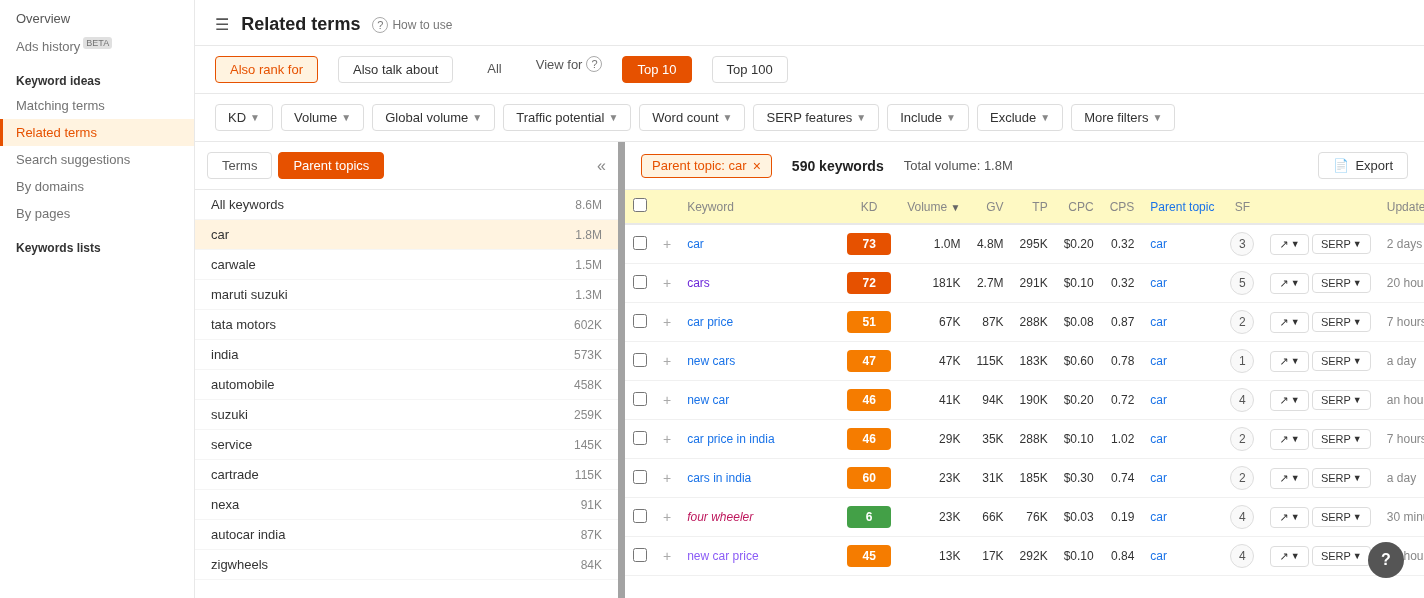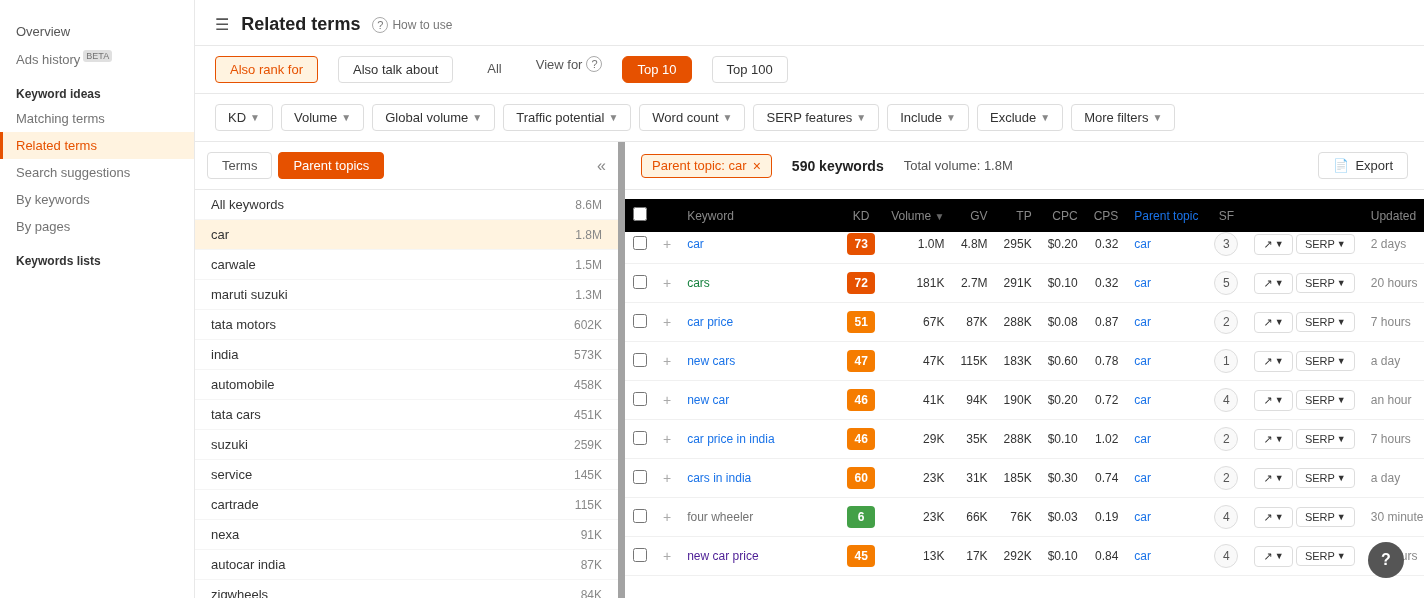--- a/index.html
+++ b/index.html
@@ -1,19 +1,19 @@
 <!DOCTYPE html>
 <html><head>
   <meta charset="utf-8">
   <style>
     * { box-sizing: border-box; margin: 0; padding: 0; }
     body { font-family: -apple-system, BlinkMacSystemFont, 'Segoe UI', sans-serif; font-size: 13px; color: #333; background: #fff; display: flex; height: 598px; overflow: hidden; }
 
     
-    .sidebar { width: 195px; min-width: 195px; border-right: 1px solid #e8e8e8; padding: 18px 0; display: flex; flex-direction: column; overflow-y: auto; }
+    .sidebar { width: 195px; min-width: 195px; border-right: 1px solid #e8e8e8; padding: 5px 0; display: flex; flex-direction: column; overflow-y: auto; }
     .sidebar-item { padding: 6px 16px; cursor: pointer; color: #737373; font-size: 13px; }
     .sidebar-item.active { background: #fff3e0; color: #e65100; font-weight: 500; border-left: 3px solid #e65100; padding-left: 13px; }
     .sidebar-section { padding: 8px 16px 4px; font-size: 12px; font-weight: 700; color: #333; margin-top: 6px; }
     .sidebar-item-overview { padding: 6px 16px; color: #555; }
     .sidebar-beta { font-size: 9px; background: #e0e0e0; border-radius: 3px; padding: 1px 3px; margin-left: 3px; vertical-align: super; }
 
     
     .main { flex: 1; display: flex; flex-direction: column; overflow: hidden; }
 
     
@@ -22,21 +22,21 @@
     .header-title { font-size: 18px; font-weight: 700; color: #222; }
     .header-help { display: flex; align-items: center; gap: 4px; color: #777; font-size: 12px; cursor: pointer; }
     .help-circle { width: 16px; height: 16px; border-radius: 50%; border: 1px solid #aaa; display: inline-flex; align-items: center; justify-content: center; font-size: 11px; color: #777; }
 
     
     .filter-tabs { padding: 10px 20px; display: flex; align-items: flex-start; gap: 20px; border-bottom: 1px solid #e8e8e8; }
     .tab-btn { padding: 5px 14px; border-radius: 4px; border: 1px solid #ddd; background: #fff; cursor: pointer; font-size: 13px; color: #333; }
     .tab-btn.active { background: #fff3e0; border-color: #e65100; color: #e65100; }
     .tab-btn.plain { border: none; background: none; color: #555; }
     .view-for-label { font-size: 13px; color: #555; display: flex; align-items: center; gap: 4px; }
-    .tab-btn.view-active { background: #e65100; color: #fff; border-color: #e65100; border-radius: 6px; }
+    .tab-btn.view-active { background: #e65100; color: #fff; border-color: #e65100; }
 
     
     .filter-bar { padding: 10px 20px; display: flex; gap: 8px; flex-wrap: wrap; border-bottom: 1px solid #e8e8e8; }
     .filter-btn { padding: 5px 12px; border: 1px solid #ddd; border-radius: 4px; background: #fff; cursor: pointer; font-size: 13px; color: #333; display: flex; align-items: center; gap: 4px; }
     .filter-btn .arrow { font-size: 10px; color: #888; }
 
     
     .content-area { display: flex; flex: 1; overflow: hidden; }
 
     
@@ -57,32 +57,32 @@
     .right-header { display: flex; align-items: center; padding: 10px 16px; border-bottom: 1px solid #e8e8e8; gap: 20px; }
     .topic-tag { background: #fff3e0; border: 1px solid #e65100; border-radius: 4px; padding: 3px 10px; font-size: 13px; color: #e65100; display: flex; align-items: center; gap: 6px; cursor: pointer; }
     .topic-tag .close { cursor: pointer; font-size: 14px; color: #e65100; }
     .keywords-count { font-size: 14px; font-weight: 700; color: #222; }
     .total-volume { font-size: 13px; color: #555; }
     .export-btn { margin-left: auto; padding: 5px 14px; border: 1px solid #ddd; border-radius: 4px; background: #fff; cursor: pointer; font-size: 13px; color: #333; display: flex; align-items: center; gap: 6px; }
 
     
     .table-container { flex: 1; overflow-y: auto; }
     table { width: 100%; border-collapse: collapse; font-size: 12px; }
-    th { padding: 8px 8px; text-align: left; color: #888; font-weight: 500; border-bottom: 2px solid #e8e8e8; position: sticky; top: 9px; background: #000000; z-index: 1; white-space: nowrap; }
+    th { padding: 8px 8px; text-align: left; color: #888; font-weight: 500; border-bottom: 2px solid #e8e8e8; position: sticky; top: 0; background: #fef9c3; z-index: 1; white-space: nowrap; }
     td { padding: 7px 8px; border-bottom: 1px solid #f0f0f0; vertical-align: middle; white-space: nowrap; }
     .col-check { width: 30px; }
     .col-add { width: 20px; }
     .col-keyword { min-width: 160px; color: #1a73e8; cursor: pointer; }
     .col-kd { width: 50px; text-align: center; }
     .col-num { width: 60px; text-align: right; }
     .col-parent { width: 80px; color: #1a73e8; cursor: pointer; }
     .col-sf { width: 40px; text-align: center; }
     .col-updated { width: 90px; color: #888; }
 
-    .kd-badge { display: inline-flex; align-items: center; justify-content: center; width: 28px; height: 22px; border-radius: 4px; font-weight: 700; font-size: 12px; color: #fff; }
+    .kd-badge { display: inline-flex; align-items: center; justify-content: center; width: 44px; height: 22px; border-radius: 4px; font-weight: 700; font-size: 12px; color: #fff; }
 
     .sf-badge { display: inline-flex; align-items: center; justify-content: center; width: 24px; height: 24px; border-radius: 50%; border: 1px solid #ddd; font-size: 12px; color: #555; background: #f9f9f9; }
 
     .action-btn { padding: 3px 8px; border: 1px solid #ddd; border-radius: 4px; background: #fff; cursor: pointer; font-size: 11px; color: #333; display: inline-flex; align-items: center; gap: 2px; }
     .action-btn .arrow { font-size: 9px; }
 
     .add-btn { color: #aaa; cursor: pointer; font-size: 14px; }
     .checkbox { width: 14px; height: 14px; cursor: pointer; }
 
     .sort-arrow { font-size: 10px; color: #666; }
@@ -105,21 +105,21 @@
   <div class="sidebar-item">
     <span>Matching terms</span>
   </div>
   <div class="sidebar-item active">
     <span>Related terms</span>
   </div>
   <div class="sidebar-item">
     <span>Search suggestions</span>
   </div>
   <div class="sidebar-item">
-    <span>By keywords</span>
+    <span>By domains</span>
   </div>
   <div class="sidebar-item">
     <span>By pages</span>
   </div>
   <div class="sidebar-section">Keywords lists</div>
 </div>
 
 <div class="main">
 
   <div class="header">
@@ -211,24 +211,20 @@
             <span class="keyword-name">tata motors</span>
             <span class="keyword-count">602K</span>
           </div>
           <div class="keyword-row">
             <span class="keyword-name">india</span>
             <span class="keyword-count">573K</span>
           </div>
           <div class="keyword-row">
             <span class="keyword-name">automobile</span>
             <span class="keyword-count">458K</span>
-          </div>
-          <div class="keyword-row">
-            <span class="keyword-name">tata cars</span>
-            <span class="keyword-count">451K</span>
           </div>
           <div class="keyword-row">
             <span class="keyword-name">suzuki</span>
             <span class="keyword-count">259K</span>
           </div>
           <div class="keyword-row">
             <span class="keyword-name">service</span>
             <span class="keyword-count">145K</span>
           </div>
           <div class="keyword-row">
@@ -300,21 +296,21 @@
     <td style="width:100px">
       <button class="action-btn">↗ <span class="arrow">▼</span></button>
       <button class="action-btn">SERP <span class="arrow">▼</span></button>
     </td>
     <td class="col-updated">2 days</td>
 
   </tr>
               <tr>
     <td class="col-check"><input type="checkbox" class="checkbox" style=""></td>
     <td class="col-add"><span class="add-btn">+</span></td>
-    <td class="col-keyword"><a style="color:#15803d;text-decoration:none;cursor:pointer;">cars</a></td>
+    <td class="col-keyword"><a style="color:#6d28d9;text-decoration:none;cursor:pointer;">cars</a></td>
     <td class="col-kd"><span class="kd-badge" style="background:#e65100;color:#fff">72</span></td>
     <td class="col-num">181K</td>
     <td class="col-num">2.7M</td>
     <td class="col-num">291K</td>
     <td class="col-num">$0.10</td>
     <td class="col-num">0.32</td>
     <td class="col-parent"><a style="color:#1a73e8;text-decoration:none;cursor:pointer;">car</a></td>
     <td class="col-sf"><span class="sf-badge">5</span></td>
     <td style="width:100px">
       <button class="action-btn">↗ <span class="arrow">▼</span></button>
@@ -414,40 +410,40 @@
     <td style="width:100px">
       <button class="action-btn">↗ <span class="arrow">▼</span></button>
       <button class="action-btn">SERP <span class="arrow">▼</span></button>
     </td>
     <td class="col-updated">a day</td>
 
   </tr>
               <tr>
     <td class="col-check"><input type="checkbox" class="checkbox" style=""></td>
     <td class="col-add"><span class="add-btn">+</span></td>
-    <td class="col-keyword"><a style="color:#737373;text-decoration:none;cursor:pointer;">four wheeler</a></td>
+    <td class="col-keyword"><a style="color:#be185d;text-decoration:none;cursor:pointer;font-style:italic;">four wheeler</a></td>
     <td class="col-kd"><span class="kd-badge" style="background:#43a047;color:#fff">6</span></td>
     <td class="col-num">23K</td>
     <td class="col-num">66K</td>
     <td class="col-num">76K</td>
     <td class="col-num">$0.03</td>
     <td class="col-num">0.19</td>
     <td class="col-parent"><a style="color:#1a73e8;text-decoration:none;cursor:pointer;">car</a></td>
     <td class="col-sf"><span class="sf-badge">4</span></td>
     <td style="width:100px">
       <button class="action-btn">↗ <span class="arrow">▼</span></button>
       <button class="action-btn">SERP <span class="arrow">▼</span></button>
     </td>
     <td class="col-updated">30 minutes</td>
 
   </tr>
               <tr>
     <td class="col-check"><input type="checkbox" class="checkbox" style=""></td>
     <td class="col-add"><span class="add-btn">+</span></td>
-    <td class="col-keyword"><a style="color:#4c1d95;text-decoration:none;cursor:pointer;">new car price</a></td>
+    <td class="col-keyword"><a style="color:#8b5cf6;text-decoration:none;cursor:pointer;">new car price</a></td>
     <td class="col-kd"><span class="kd-badge" style="background:#f57c00;color:#fff">45</span></td>
     <td class="col-num">13K</td>
     <td class="col-num">17K</td>
     <td class="col-num">292K</td>
     <td class="col-num">$0.10</td>
     <td class="col-num">0.84</td>
     <td class="col-parent"><a style="color:#1a73e8;text-decoration:none;cursor:pointer;">car</a></td>
     <td class="col-sf"><span class="sf-badge">4</span></td>
     <td style="width:100px">
       <button class="action-btn">↗ <span class="arrow">▼</span></button>

